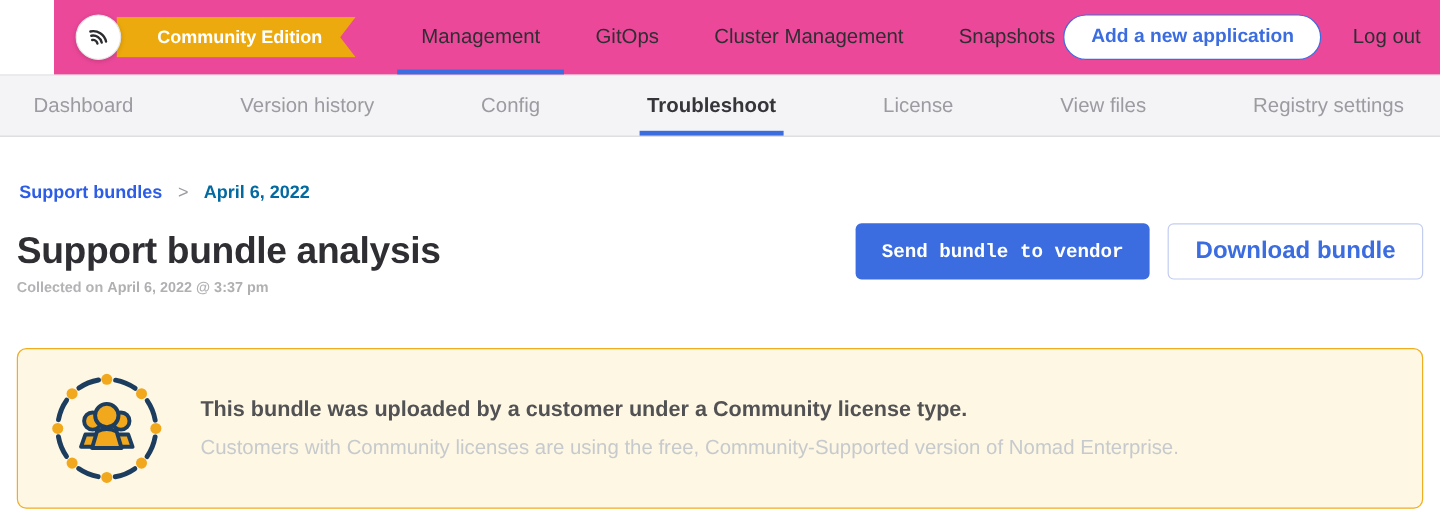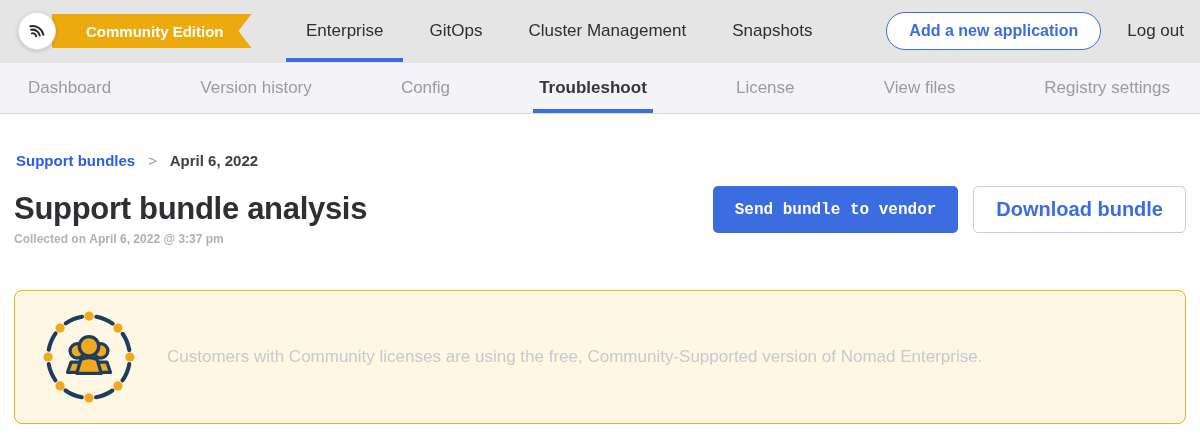--- a/index.html
+++ b/index.html
@@ -7,21 +7,21 @@
   body {
     width: 1200px; height: 438px; overflow: hidden;
     background: #ffffff;
     font-family: "Liberation Sans", "DejaVu Sans", sans-serif;
     color: #2e2e33;
   }
 
   
   .topnav {
     height: 62px; display: flex; align-items: center;
-    padding: 0 16px 0 18px; background: #e5e5e5; position: relative;
+    padding: 0 16px 0 18px; background: #ec4899; position: relative; margin-left: 45px;
   }
   .brand { position: relative; width: 238px; height: 38px; flex-shrink: 0; }
   .badge {
     position: absolute; left: 34px; top: 2px; height: 34px;
     background: var(--badge_gold);
     clip-path: polygon(0 0, 100% 0, calc(100% - 13px) 50%, 100% 100%, 0 100%);
     display: flex; align-items: center;
     padding: 0 28px 0 34px;
     color: #fff; font-weight: 700; font-size: 15px; white-space: nowrap;
   }
@@ -63,21 +63,21 @@
   .subnav-item.active::after {
     content: ""; position: absolute; left: -6px; right: -6px; bottom: 0;
     height: 4px; background: var(--accent_blue);
   }
 
   
   .content { padding: 38px 14px 0 14px; }
   .breadcrumb { font-size: 15px; font-weight: 700; margin: 0 0 22px 2px; }
   .breadcrumb a { color: var(--link_blue); text-decoration: none; cursor: pointer; }
   .breadcrumb .sep { color: #9b9ba1; margin: 0 9px; font-weight: 400; }
-  .breadcrumb .current { color: #404040; }
+  .breadcrumb .current { color: #0369a1; }
 
   .header-row { display: flex; justify-content: space-between; align-items: flex-start; }
   .page-title {
     margin: 0; font-size: 31px; font-weight: 700; color: #2f2f33; letter-spacing: -0.3px;
     line-height: 36px;
   }
   .collected { margin: 5px 0 0; font-size: 12px; color: #b3b3b6; font-weight: 600; }
   .collected strong { font-weight: 700; color: #b0b0b3; }
   .actions { display: flex; gap: 15px; margin-top: -5px; }
   .btn-primary {
@@ -116,21 +116,21 @@
           <g transform="rotate(-12 12 12)" stroke="#2b2b30" stroke-width="2.2" fill="none" stroke-linecap="round">
             <path d="M5.5 15.5 A4 4 0 0 1 9.5 19.5"></path>
             <path d="M5.5 11.5 A8 8 0 0 1 13.5 19.5"></path>
             <path d="M5.5 7.5 A12 12 0 0 1 17.5 19.5"></path>
           </g>
         </svg>
       </span>
     </div>
   </div>
   <nav class="top-links">
-    <a class="top-link active">Enterprise</a>
+    <a class="top-link active">Management</a>
     <a class="top-link">GitOps</a>
     <a class="top-link">Cluster Management</a>
     <a class="top-link">Snapshots</a>
   </nav>
   <div class="top-right">
     <button class="add-app-btn">Add a new application</button>
     <a class="logout">Log out</a>
   </div>
 </header>
 
@@ -180,16 +180,17 @@
           <circle cx="33.5" cy="39" r="7"></circle>
           <circle cx="56.5" cy="39" r="7"></circle>
           <path d="M24 60 L27.5 50 L39 50 L41 60 Z"></path>
           <path d="M49 60 L51 50 L62.5 50 L66 60 Z"></path>
           <circle cx="45" cy="34.5" r="9.5"></circle>
           <path d="M33 61 L37 47.5 Q45 43.5 53 47.5 L57 61 Z"></path>
         </g>
       </svg>
     </div>
     <div class="notice-text">
+      <p class="notice-title">This bundle was uploaded by a customer under a Community license type.</p>
       <p class="notice-sub">Customers with Community licenses are using the free, Community-Supported version of Nomad Enterprise.</p>
     </div>
   </div>
 </main>
 
 </body></html>

